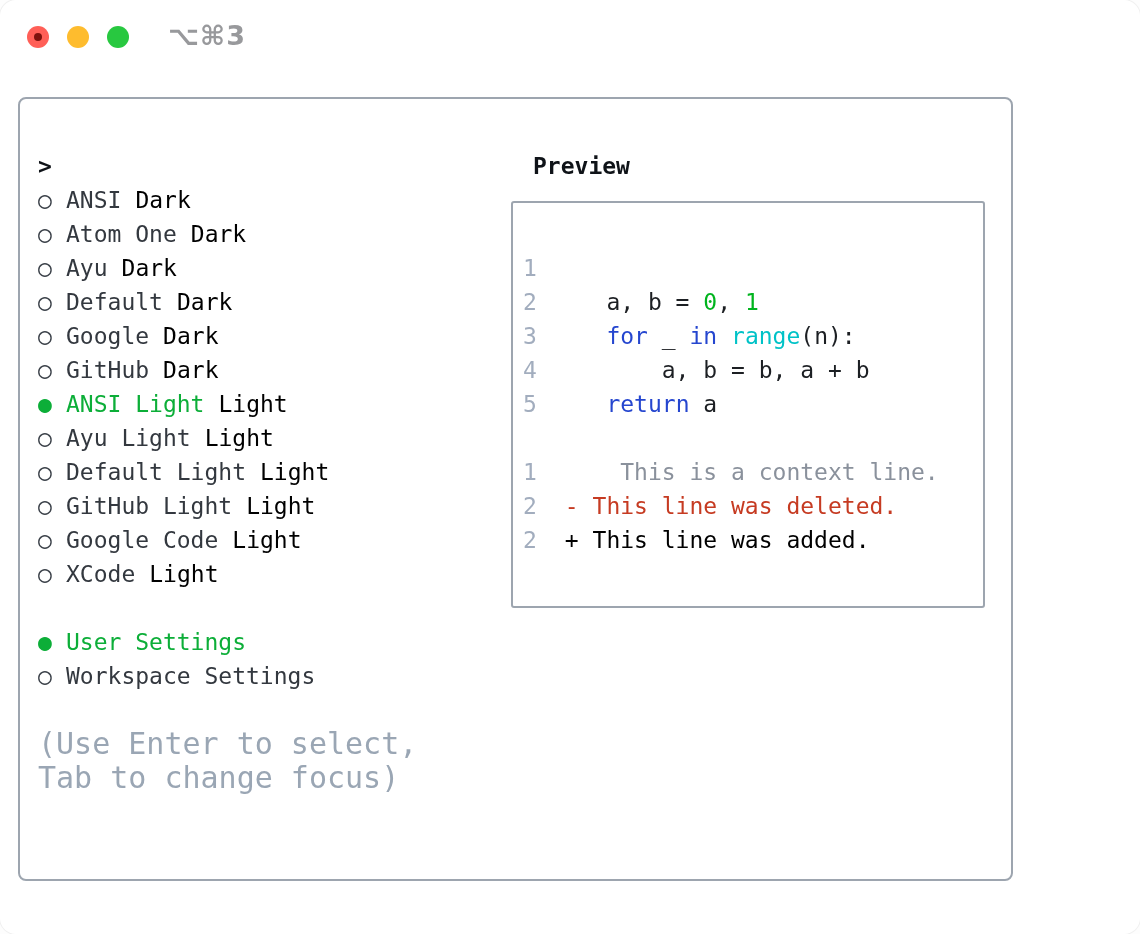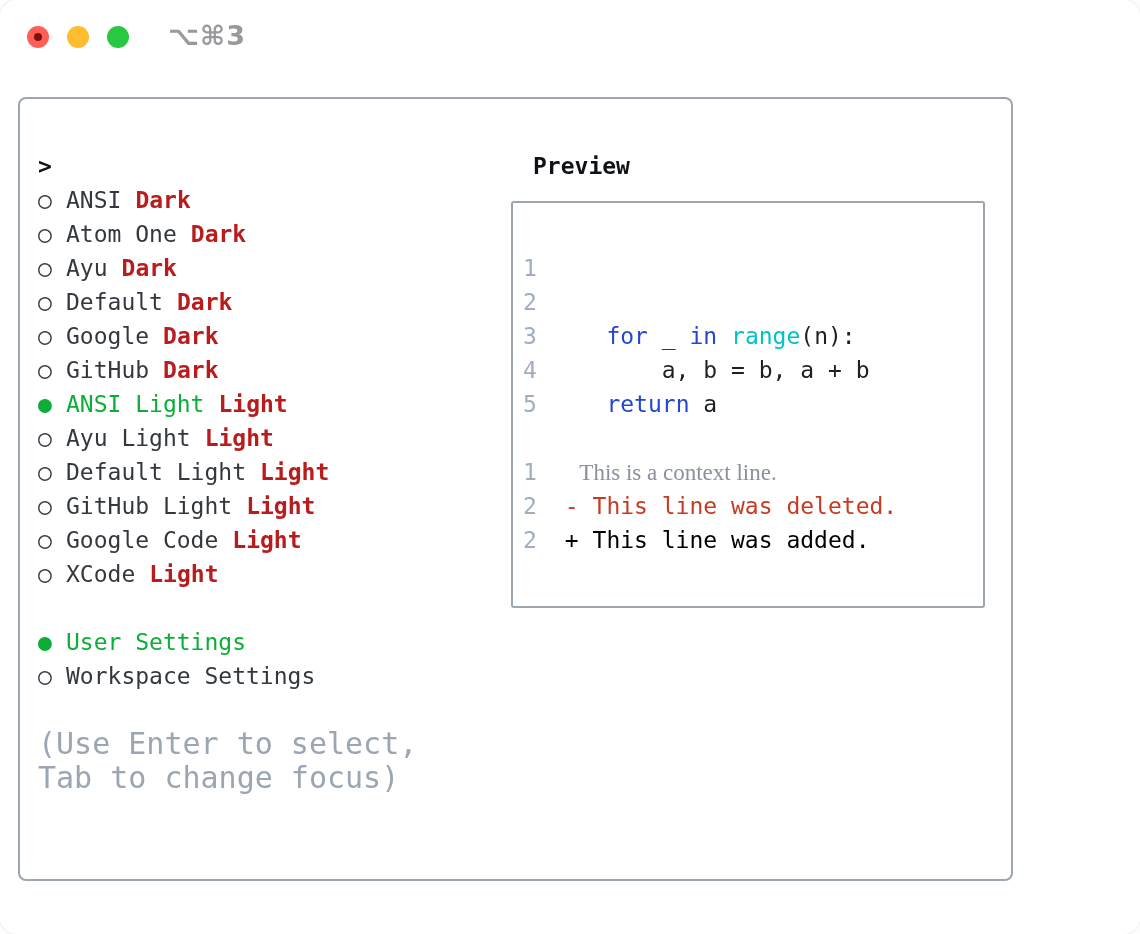--- a/index.html
+++ b/index.html
@@ -17,38 +17,38 @@
   .shortcut{position:absolute;left:168px;top:20px;font-family:"DejaVu Sans",sans-serif;
             font-weight:600;font-size:27px;color:#98999c;letter-spacing:1px;}
   
   .panel{position:absolute;left:18px;top:97px;width:995px;height:784px;box-sizing:border-box;
          border:2px solid #9da5af;border-radius:8px;background:#fff;}
   .left-col{position:absolute;left:18px;top:50px;}
   .row{display:flex;height:34px;line-height:34px;font-size:23px;color:#33383f;white-space:pre;}
   .row .marker{width:28px;color:#3d434b;}
   .header-row{font-weight:bold;color:#0f1318;}
   .header-row .marker{color:#0f1318;}
-  .variant{margin-left:14px;color:#b91c1c;font-weight:bold;}
+  .variant{margin-left:14px;color:#000000;}
   .selected .marker,.selected .tname,.selected .alabel{color:#0cae38;}
   .spacer{height:34px;}
   .apply-header .hlabel{color:#16191e;}
   .hint{width:430px;font-size:30px;line-height:34px;color:#9aa6b4;}
   
   .preview-header{position:absolute;left:473px;top:50px;height:34px;line-height:34px;
                   font-size:23px;font-weight:bold;color:#0f1318;margin-left:40px;}
   .preview-box{position:absolute;left:491px;top:102px;width:474px;height:407px;box-sizing:border-box;
                border:2px solid #9da5af;border-radius:3px;background:#fff;padding:48px 8px 0 10px;overflow:hidden;}
   .code-line{display:flex;height:34px;line-height:34px;font-size:23px;white-space:pre;}
   .ln{width:28px;color:#a2adbe;}
   .code-text{white-space:pre;}
   .tok-fg{color:#1c1f23;}
   .tok-kw{color:#2546cf;}
   .tok-fn{color:#00c2c7;}
   .tok-num{color:#00b41e;}
-  .tok-ctx{color:#8a919c;font-family:Liberation Serif, serif;}
+  .tok-ctx{color:#8a919c;}
   .tok-del{color:#c63b22;}
   .tok-add{color:#000000;}
 </style>
 </head>
 <body>
 
 <div class="window">
 
   <div class="titlebar">
     <div class="traffic">
@@ -130,21 +130,21 @@
 
     <div class="preview-header">Preview</div>
 
     <div class="preview-box">
       <div>
 
       <div class="code-line">
             <span class="ln">1</span>
           </div>
           <div class="code-line">
-            <span class="ln">2</span>
+            <span class="ln">2</span><span class="code-text"><span class="tok-fg">    a, b = </span><span class="tok-num">0</span><span class="tok-fg">, </span><span class="tok-num">1</span></span>
           </div>
           <div class="code-line">
             <span class="ln">3</span><span class="code-text"><span class="tok-fg">    </span><span class="tok-kw">for</span><span class="tok-fg"> _ </span><span class="tok-kw">in</span><span class="tok-fg"> </span><span class="tok-fn">range</span><span class="tok-fg">(n):</span></span>
           </div>
           <div class="code-line">
             <span class="ln">4</span><span class="code-text"><span class="tok-fg">        a, b = b, a + b</span></span>
           </div>
           <div class="code-line">
             <span class="ln">5</span><span class="code-text"><span class="tok-fg">    </span><span class="tok-kw">return</span><span class="tok-fg"> a</span></span>
           </div>

